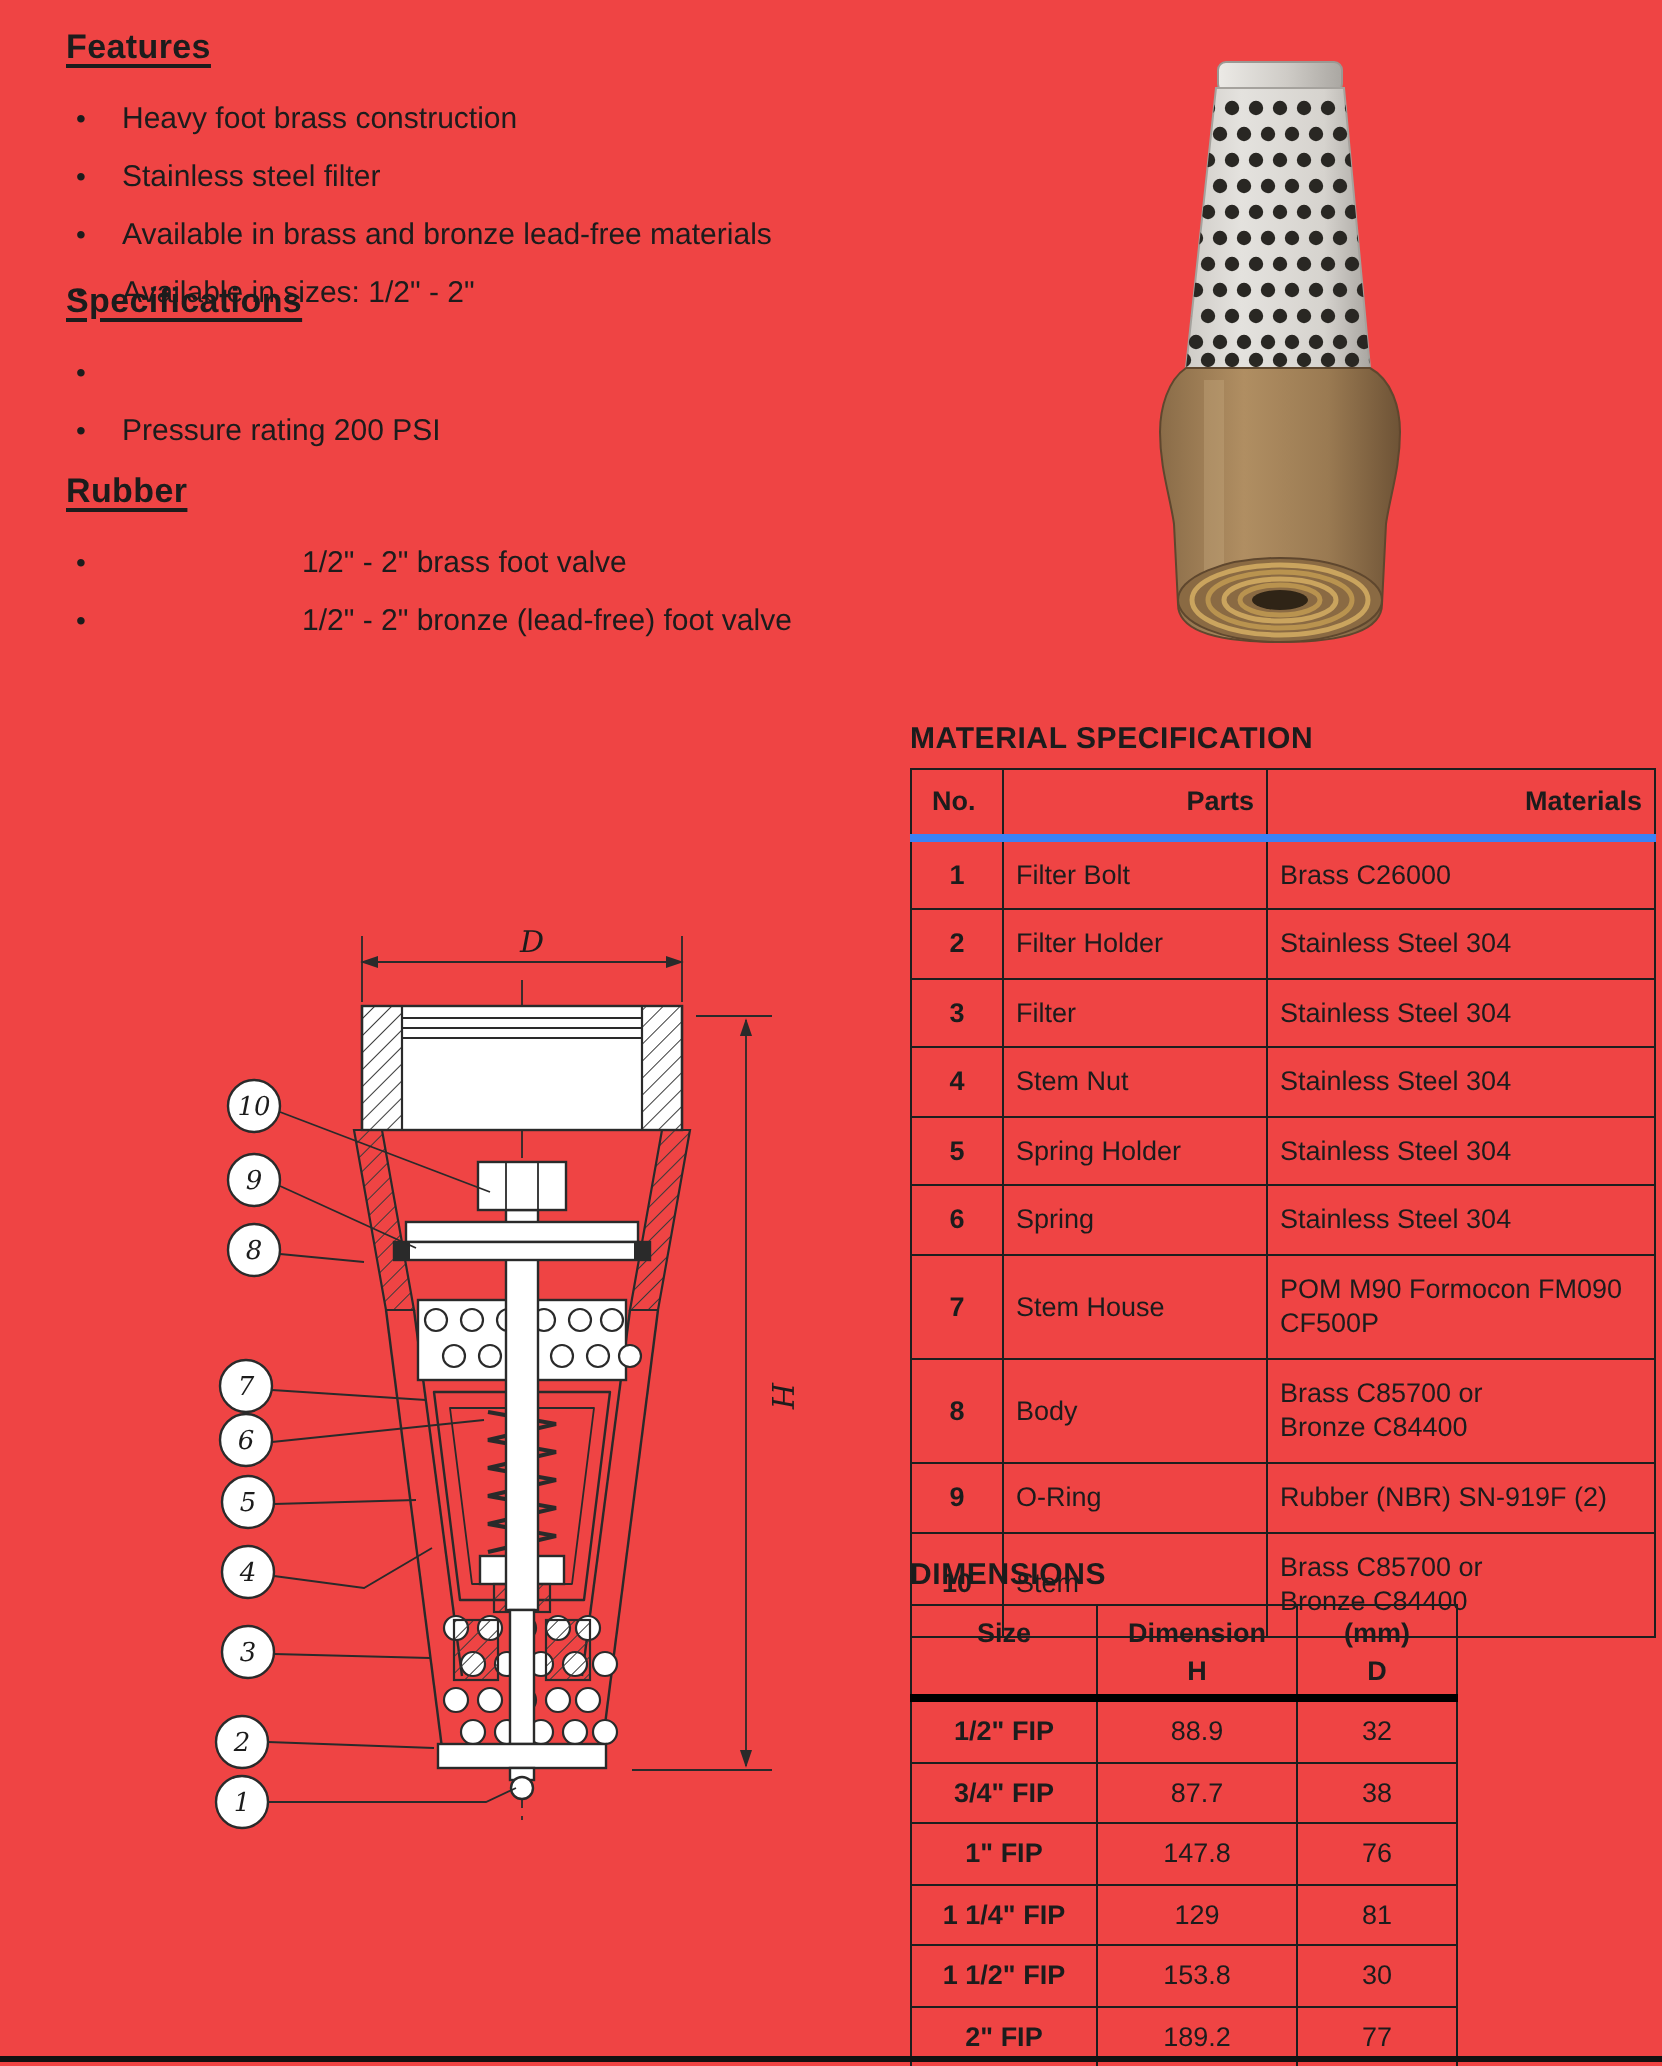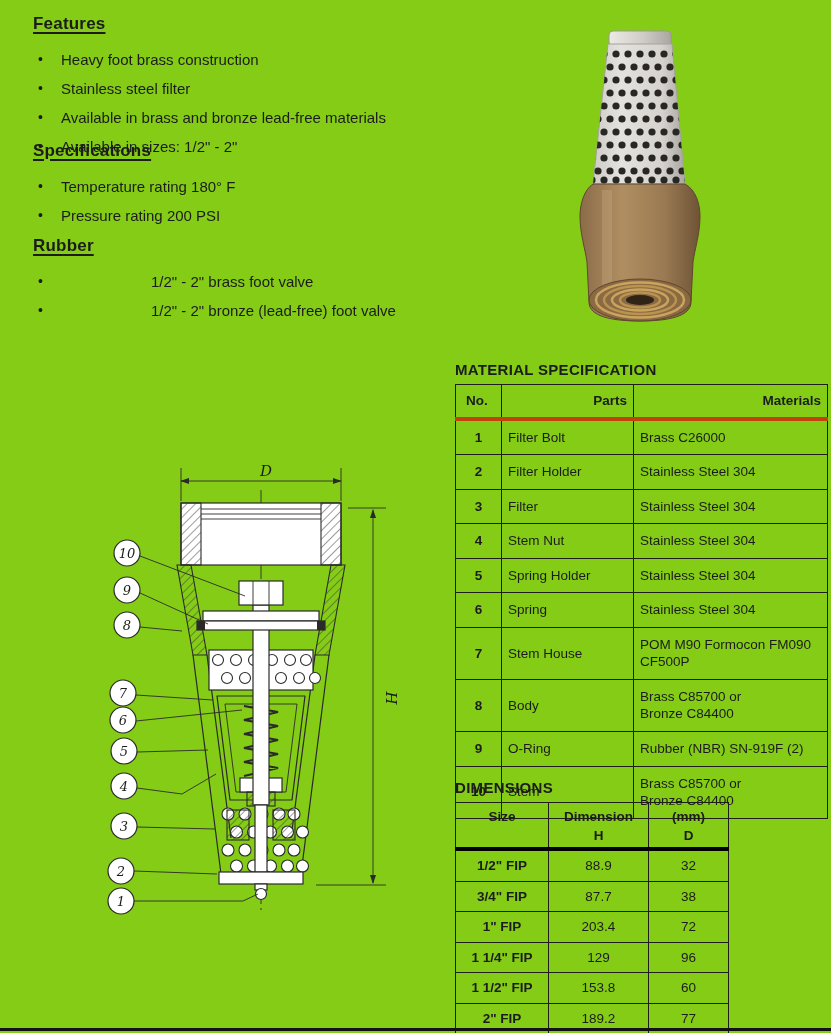--- a/index.html
+++ b/index.html
@@ -1,20 +1,20 @@
 <!DOCTYPE html>
 <html><head>
 <meta charset="utf-8">
 <style>
   * { box-sizing: border-box; margin: 0; padding: 0; }
   html, body { background: #ffffff; }
   body { font-family: "Liberation Sans", sans-serif; color: #1c1c1c; }
   .page {
     position: relative; width: 831px; height: 1033px;
-    background: #84cc16; overflow: hidden; margin: 0 auto;
+    background: #ef4444; overflow: hidden; margin: 0 auto;
   }
   
   h2.ul-head {
     font-size: 17px; font-weight: 700; letter-spacing: .2px;
     text-decoration: underline; text-decoration-thickness: 2px; text-underline-offset: 3px;
     margin-bottom: 11px;
   }
   h3.tbl-head {
     font-size: 15px; font-weight: 700; letter-spacing: .3px; margin-bottom: 6px;
   }
@@ -23,21 +23,21 @@
   .bullet-item { display: flex; align-items: flex-start; line-height: 29px; font-size: 15px; }
   .bullet-item .bullet { width: 28px; padding-left: 5px; flex: 0 0 28px; font-size: 14px; }
   .models .bullet-item .txt { margin-left: 90px; }
   
   .mat-section { position: absolute; left: 455px; top: 361px; width: 372px; }
   table { border-collapse: collapse; table-layout: fixed; width: 100%; }
   table, th, td { border: 1.5px solid #1e1e1e; }
   th, td { font-size: 13.5px; vertical-align: middle; line-height: 1.3; }
   .mat-table th { text-align: right; font-weight: 700; padding: 7px 6px; }
   .mat-table td { padding: 8px 6px; }
-  .mat-table thead tr { border-bottom: 4px solid #c2410c; }
+  .mat-table thead tr { border-bottom: 4px solid #3b82f6; }
   .mat-table .c-no  { width: 46px; text-align: center; font-weight: 700; }
   .mat-table th.c-no { text-align: left; padding-left: 10px; }
   .mat-table .c-part { width: 132px; }
   .mat-table .c-mat  { width: 194px; white-space: pre-line; }
   .dim-section { position: absolute; left: 455px; top: 779px; width: 273px; }
   .dim-table th, .dim-table td { text-align: center; }
   .dim-table thead tr { border-bottom: 4px solid #000; }
   .dim-table th { font-weight: 700; padding: 5px 2px 3px; vertical-align: top; }
   .dim-table th .sub { margin-top: 1px; }
   .dim-table td { padding: 6px 2px; }
@@ -84,21 +84,20 @@
         <span class="txt">Available in sizes: 1/2" - 2"</span>
       </div>
     </div>
   </section>
 
   <section class="text-block" style="top:141px;">
     <h2 class="ul-head">Specifications</h2>
     <div>
       <div class="bullet-item">
         <span class="bullet">•</span>
-        <span class="txt">Temperature rating 180° F</span>
       </div>
       <div class="bullet-item">
         <span class="bullet">•</span>
         <span class="txt">Pressure rating 200 PSI</span>
       </div>
     </div>
   </section>
 
   <section class="text-block models" style="top:236px;">
     <h2 class="ul-head">Rubber</h2>
@@ -510,32 +509,32 @@
             <td class="c-h">88.9</td>
             <td class="c-d">32</td>
           </tr>
         <tr>
             <td class="c-size">3/4" FIP</td>
             <td class="c-h">87.7</td>
             <td class="c-d">38</td>
           </tr>
         <tr>
             <td class="c-size">1" FIP</td>
-            <td class="c-h">203.4</td>
-            <td class="c-d">72</td>
+            <td class="c-h">147.8</td>
+            <td class="c-d">76</td>
           </tr>
         <tr>
             <td class="c-size">1 1/4" FIP</td>
             <td class="c-h">129</td>
-            <td class="c-d">96</td>
+            <td class="c-d">81</td>
           </tr>
         <tr>
             <td class="c-size">1 1/2" FIP</td>
             <td class="c-h">153.8</td>
-            <td class="c-d">60</td>
+            <td class="c-d">30</td>
           </tr>
         <tr>
             <td class="c-size">2" FIP</td>
             <td class="c-h">189.2</td>
             <td class="c-d">77</td>
           </tr>
       </tbody>
     </table>
   </section>
 

